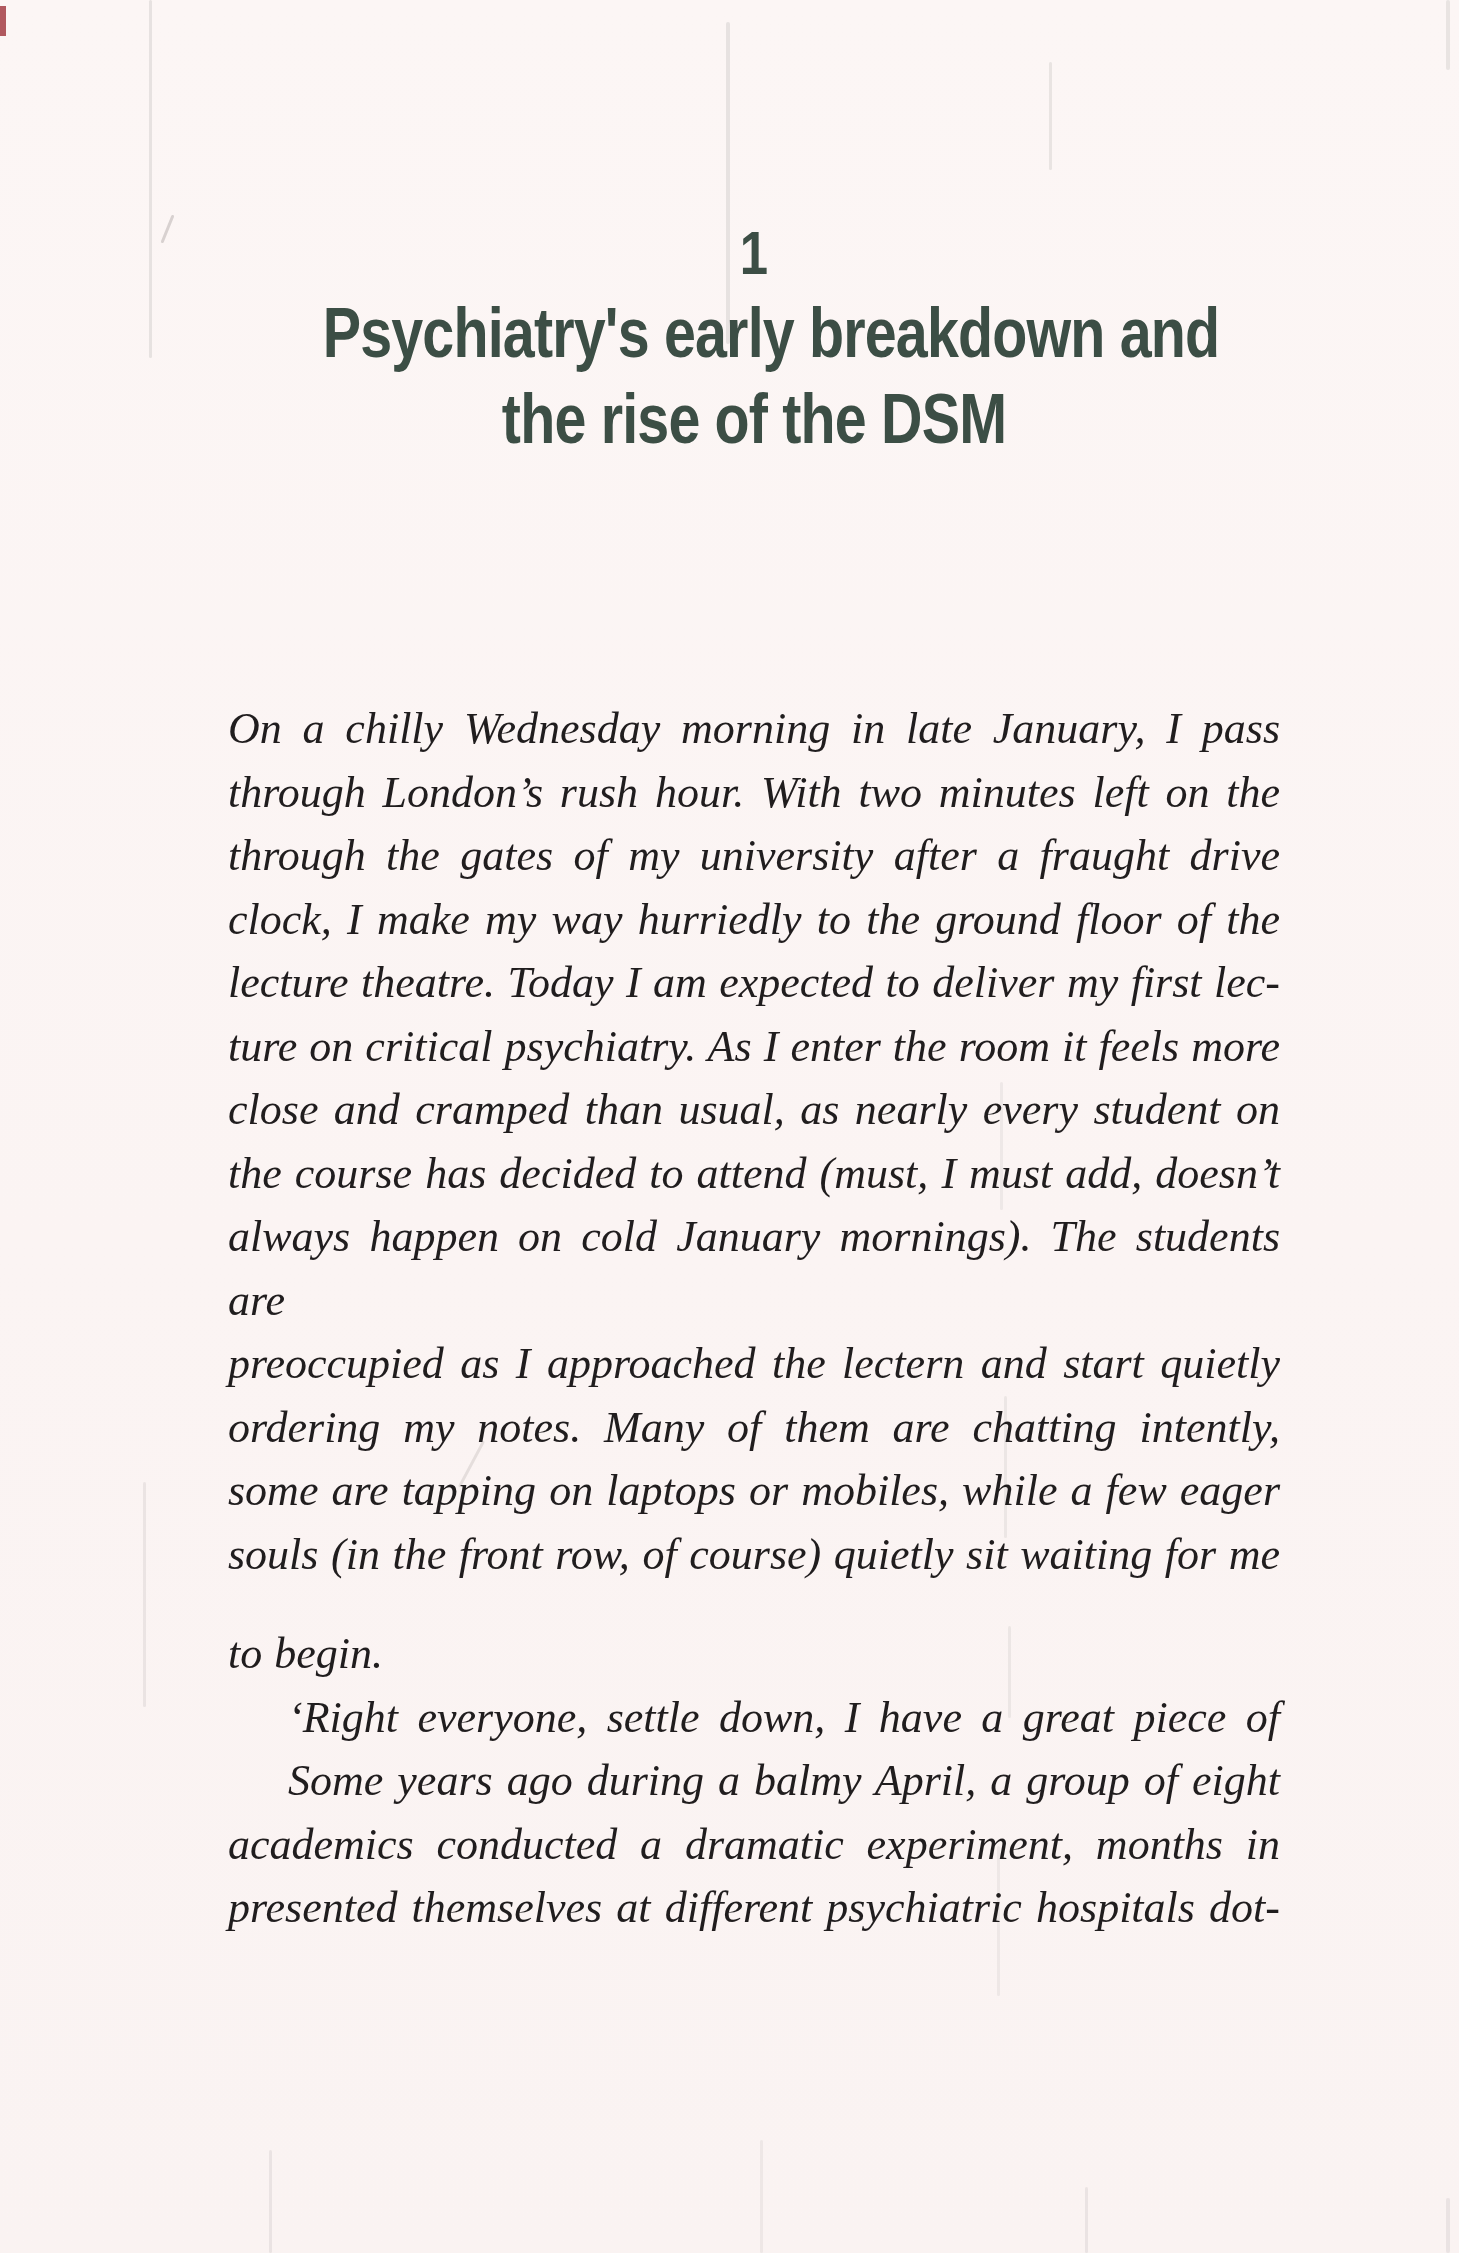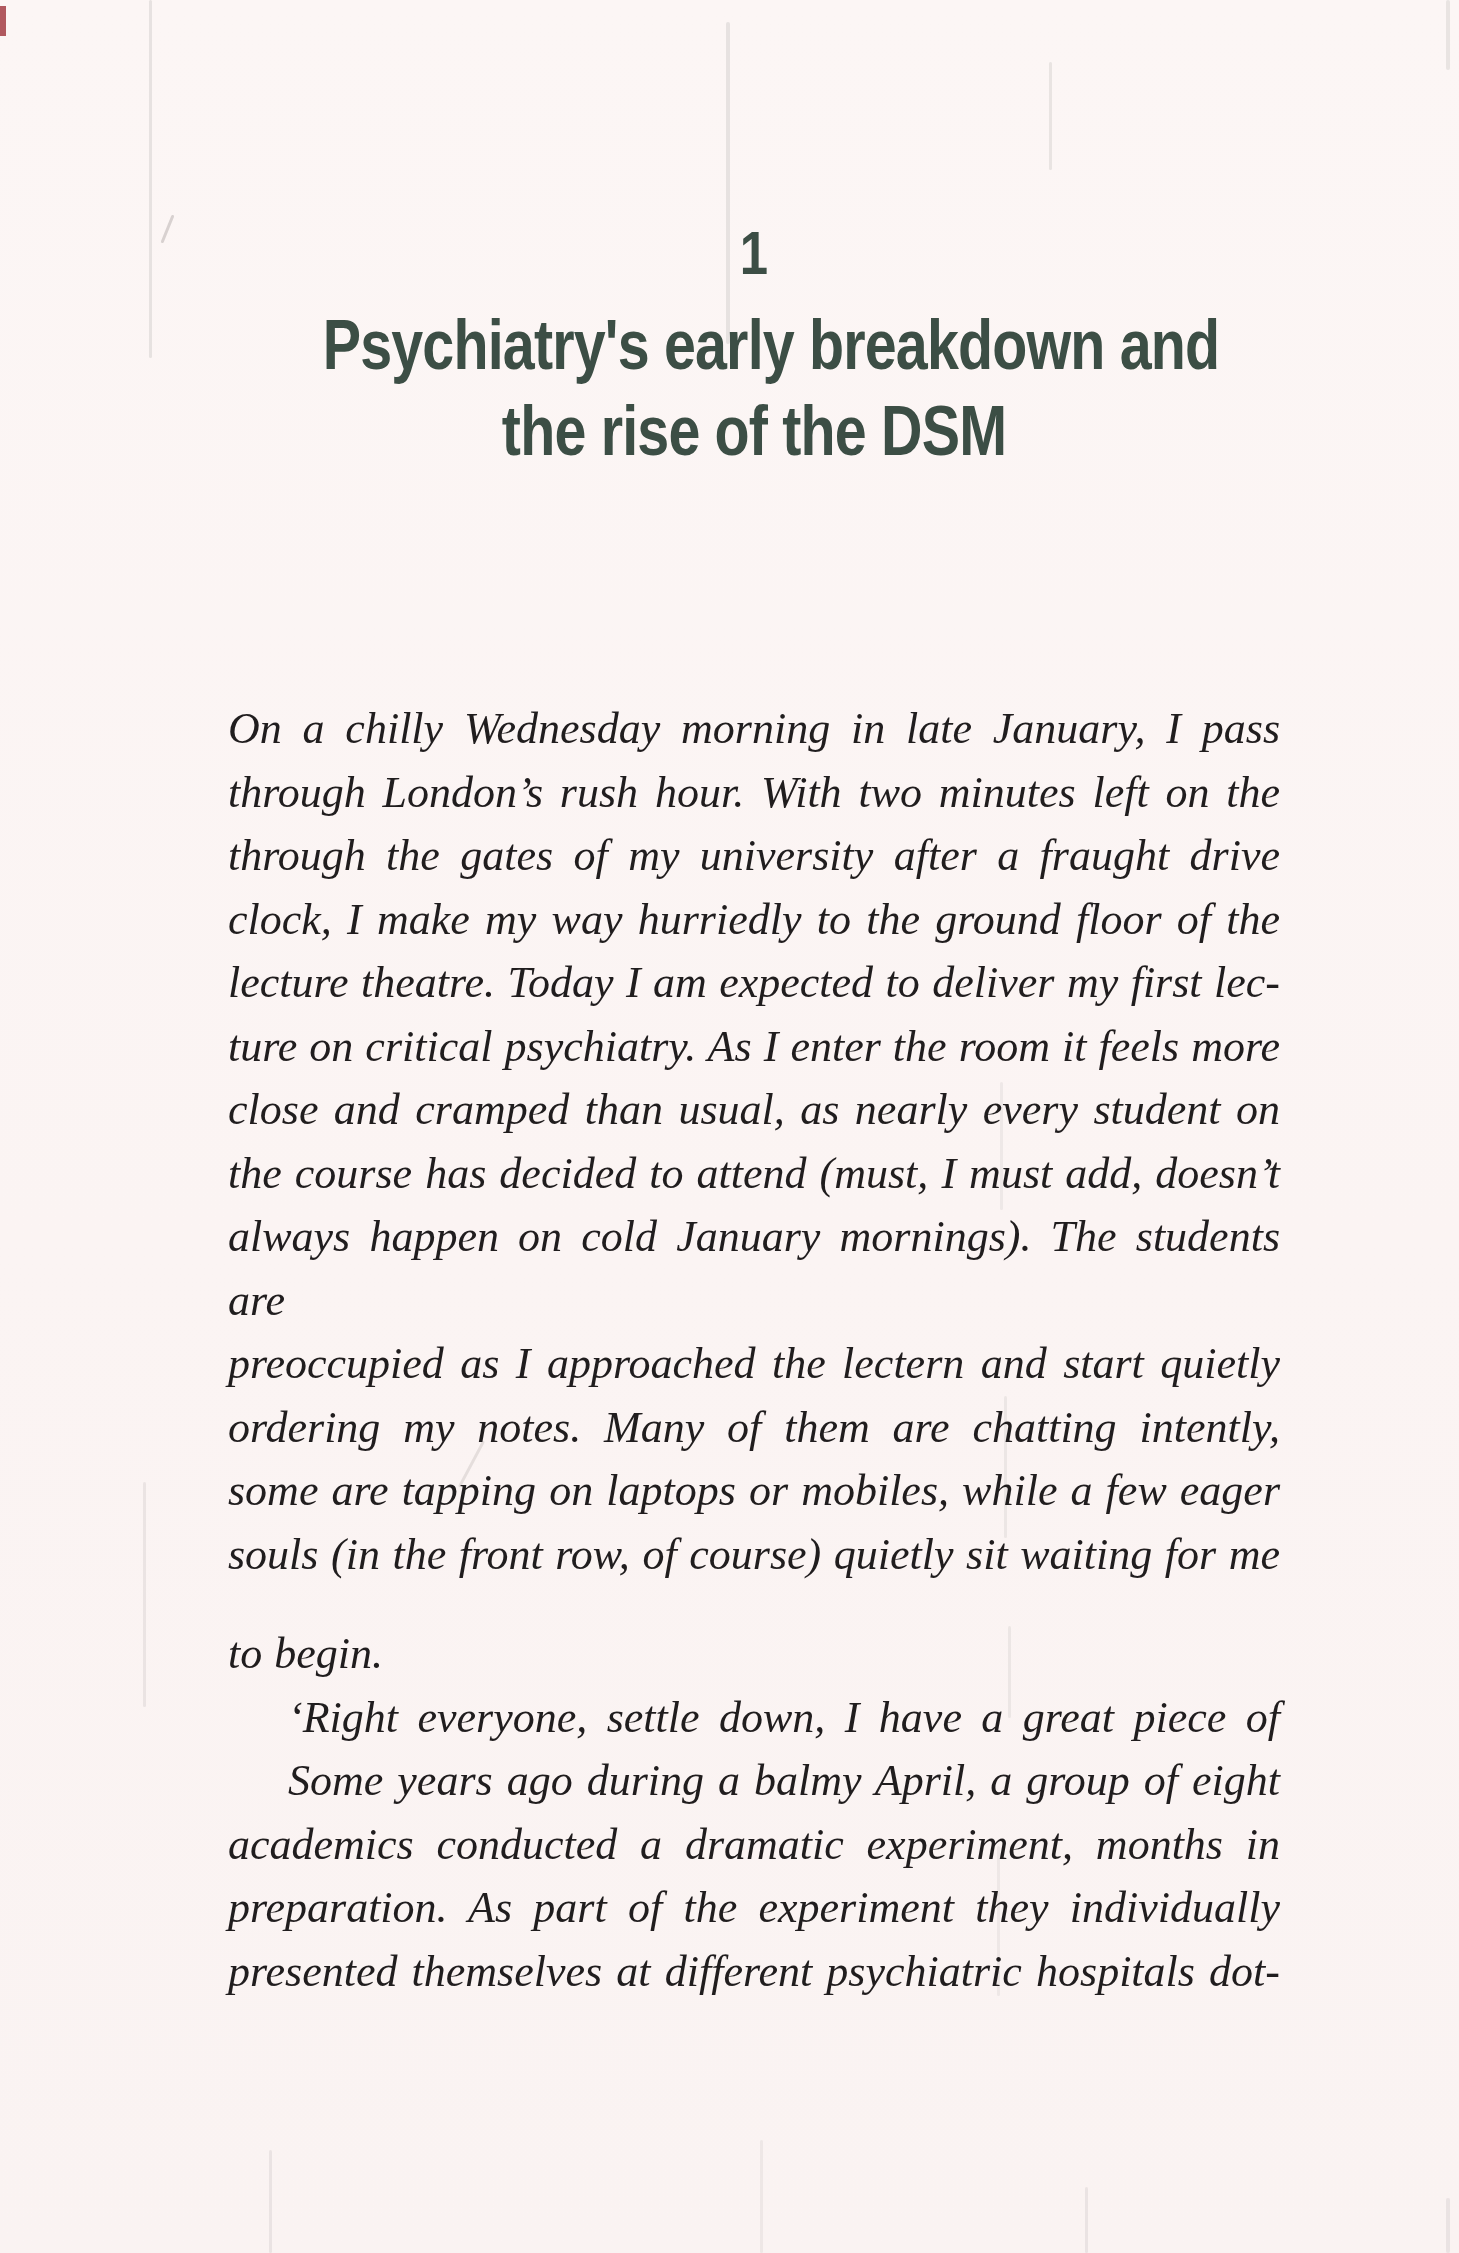--- a/index.html
+++ b/index.html
@@ -26,21 +26,21 @@
     text-align: center;
     font-family: "Liberation Sans", sans-serif;
     font-weight: 700;
     font-size: 62px;
     line-height: 70px;
     transform: scaleX(0.82);
     transform-origin: center;
   }
   .chapter-title {
     position: absolute;
-    top: 302px;
+    top: 290px;
     left: 228px;
     width: 1052px;
     text-align: center;
     font-family: "Liberation Sans", sans-serif;
     font-weight: 700;
     font-size: 70px;
     line-height: 86px;
     letter-spacing: -1px;
   }
   .title-line {
@@ -141,18 +141,17 @@
         <div class="line">some are tapping on laptops or mobiles, while a few eager</div>
         <div class="line">souls (in the front row, of course) quietly sit waiting for me</div>
         <div class="line no-stretch">to begin.</div>
       </div>
       <div class="paragraph">
         <div class="line indent">‘Right everyone, settle down, I have a great piece of</div>
       </div>
       <div class="paragraph">
         <div class="line indent">Some years ago during a balmy April, a group of eight</div>
         <div class="line">academics conducted a dramatic experiment, months in</div>
-        <div class="line">preparation. As part of the experiment they individually</div>
         <div class="line">presented themselves at different psychiatric hospitals dot-</div>
       </div>
     </div>
 
 </div>
 
 </body></html>

